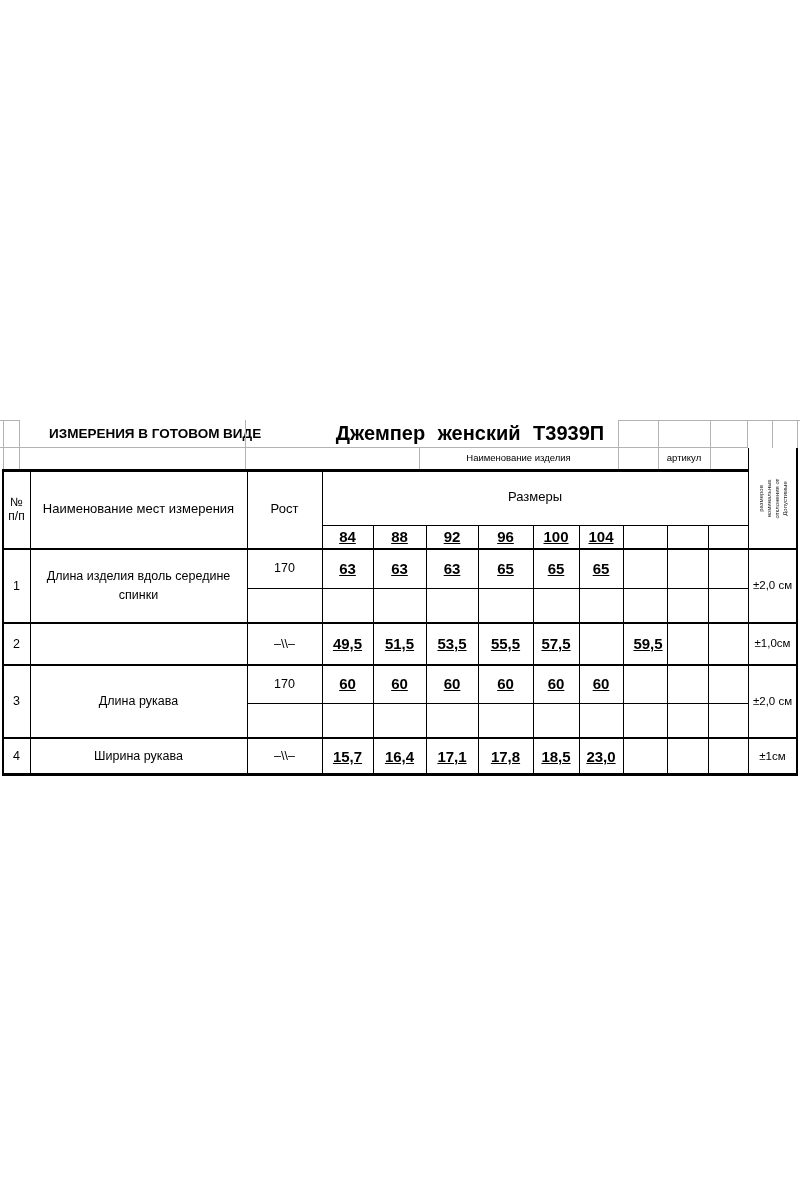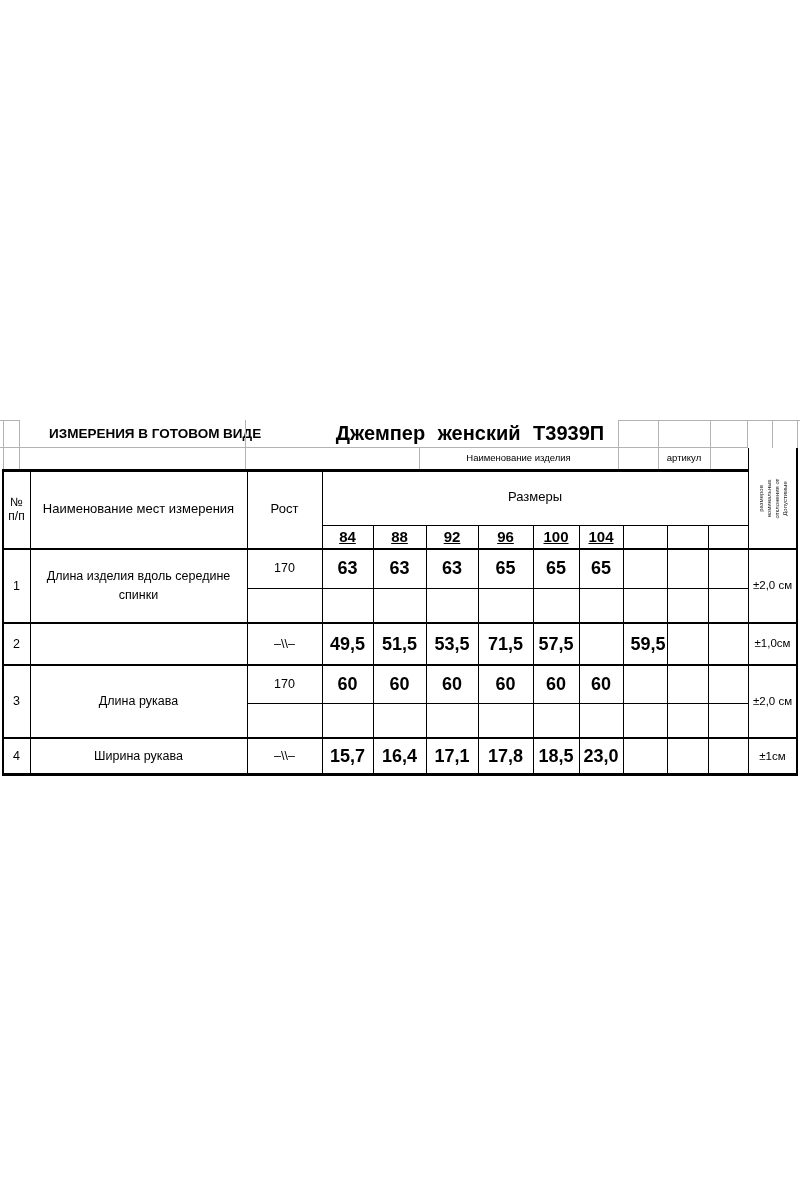--- a/index.html
+++ b/index.html
@@ -11,21 +11,21 @@
   .hl,.vl{position:absolute;background:#000;}
   .gl{position:absolute;background:#b3b3b3;}
   .t-left-title{font-size:13.5px;font-weight:bold;justify-content:flex-start;padding-left:30px;box-sizing:border-box;}
   .t-product{font-size:20px;font-weight:bold;word-spacing:7px;}
   .t-small{font-size:9.5px;}
   .t-head{font-size:13px;}
   .t-num{font-size:12px;}
   .t-size{font-size:15px;font-weight:bold;text-decoration:underline;}
   .t-name{font-size:12.5px;white-space:normal;line-height:1.55;}
   .t-rost{font-size:12.5px;}
-  .t-val{font-size:18px;font-weight:bold;}
+  .t-val{font-size:15px;font-weight:bold;text-decoration:underline;}
   .t-tol{font-size:11.5px;}
   .rotwrap{position:absolute;left:748px;top:448px;width:49px;height:101px;}
   .rot{position:absolute;left:-26px;top:26px;width:101px;height:49px;transform:rotate(-90deg);
        display:flex;flex-direction:column;align-items:center;justify-content:center;
        font-size:6px;line-height:8px;color:#222;}
 </style>
 </head>
 <body>
 
 <div id="canvas">
@@ -77,21 +77,21 @@
   <div class="c t-val" style="left:478px;top:549px;width:55px;height:39px;">65</div>
   <div class="c t-val" style="left:533px;top:549px;width:46px;height:39px;">65</div>
   <div class="c t-val" style="left:579px;top:549px;width:44px;height:39px;">65</div>
   <div class="c t-tol" style="left:748px;top:549px;width:49px;height:74px;">±2,0 см</div>
 
   <div class="c t-rost" style="left:3px;top:623px;width:27px;height:42px;">2</div>
   <div class="c t-rost" style="left:247px;top:623px;width:75px;height:42px;">–\\–</div>
   <div class="c t-val" style="left:322px;top:623px;width:51px;height:42px;">49,5</div>
   <div class="c t-val" style="left:373px;top:623px;width:53px;height:42px;">51,5</div>
   <div class="c t-val" style="left:426px;top:623px;width:52px;height:42px;">53,5</div>
-  <div class="c t-val" style="left:478px;top:623px;width:55px;height:42px;">71,5</div>
+  <div class="c t-val" style="left:478px;top:623px;width:55px;height:42px;">55,5</div>
   <div class="c t-val" style="left:533px;top:623px;width:46px;height:42px;">57,5</div>
   <div class="c t-val" style="left:579px;top:623px;width:44px;height:42px;margin-left:47px;">59,5</div>
   <div class="c t-tol" style="left:748px;top:623px;width:49px;height:42px;">±1,0см</div>
 
   <div class="c t-rost" style="left:3px;top:665px;width:27px;height:73px;">3</div>
   <div class="c t-name" style="left:30px;top:665px;width:217px;height:73px;">Длина рукава</div>
   <div class="c t-rost" style="left:247px;top:665px;width:75px;height:38px;">170</div>
   <div class="c t-val" style="left:322px;top:665px;width:51px;height:38px;">60</div>
   <div class="c t-val" style="left:373px;top:665px;width:53px;height:38px;">60</div>
   <div class="c t-val" style="left:426px;top:665px;width:52px;height:38px;">60</div>

